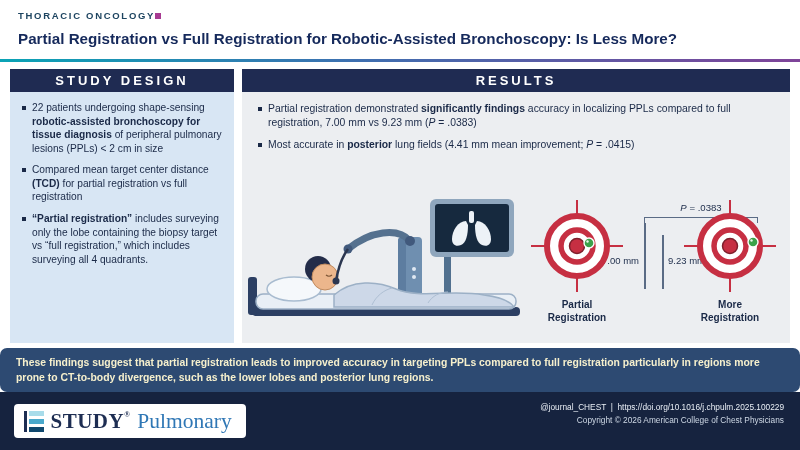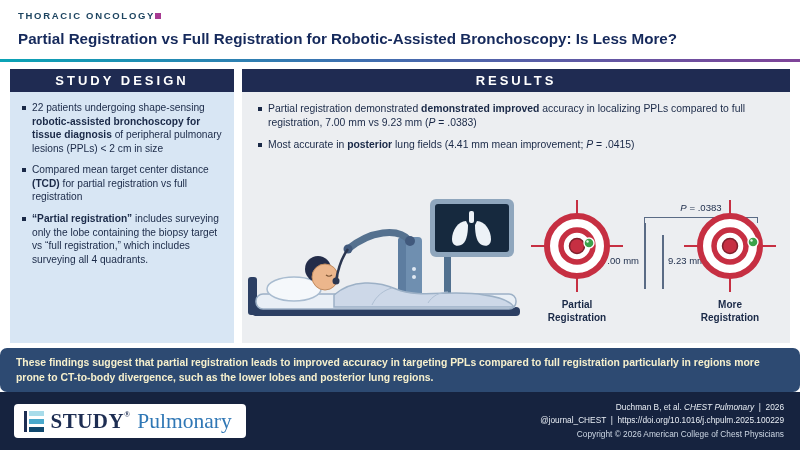--- a/index.html
+++ b/index.html
@@ -98,21 +98,21 @@
         <div><span style="font-weight: 700;">“Partial registration”</span><span> includes surveying only the lobe containing the biopsy target vs “full registration,” which includes surveying all 4 quadrants.</span></div>
       </li>
     </ul>
   </div>
 
   <div class="panel panel-right">
     <div class="panel-header">RESULTS</div>
     <ul class="bullets">
       <li>
         <span class="marker sq"></span>
-        <div><span>Partial registration demonstrated </span><span style="font-weight: 700;">demonstrated improved</span><span> accuracy in localizing PPLs compared to full registration, 7.00 mm vs 9.23 mm (</span><span style="font-style: italic;">P</span><span> = .0383)</span></div>
+        <div><span>Partial registration demonstrated </span><span style="font-weight: 700;">significantly findings</span><span> accuracy in localizing PPLs compared to full registration, 7.00 mm vs 9.23 mm (</span><span style="font-style: italic;">P</span><span> = .0383)</span></div>
       </li>
       <li>
         <span class="marker sq"></span>
         <div><span>Most accurate in </span><span style="font-weight: 700;">posterior</span><span> lung fields (4.41 mm mean improvement; </span><span style="font-style: italic;">P</span><span> = .0415)</span></div>
       </li>
     </ul>
 
     <svg class="illustration" viewBox="0 0 286 150">
 
       <g>
@@ -209,19 +209,18 @@
         <span class="flag-stripes">
           <span class="stripe1"></span>
             <span class="stripe2"></span>
             <span class="stripe3"></span>
         </span>
       </span>
       <span class="chest-word"><span>STUDY</span><span class="registered">®</span></span>
       <span class="journal-word">Pulmonary</span>
     </div>
     <div class="citation-block">
-      <div class="line"><span>Duchman B, et al. </span><span style="font-style: italic;">CHEST Pulmonary</span><span>  |  2026</span></div>
       <div class="line">@journal_CHEST  |  https://doi.org/10.1016/j.chpulm.2025.100229</div>
       <div class="line copyright-line">Copyright © 2026 American College of Chest Physicians</div>
     </div>
   </div>
 
 </div>
 
 </body></html>

